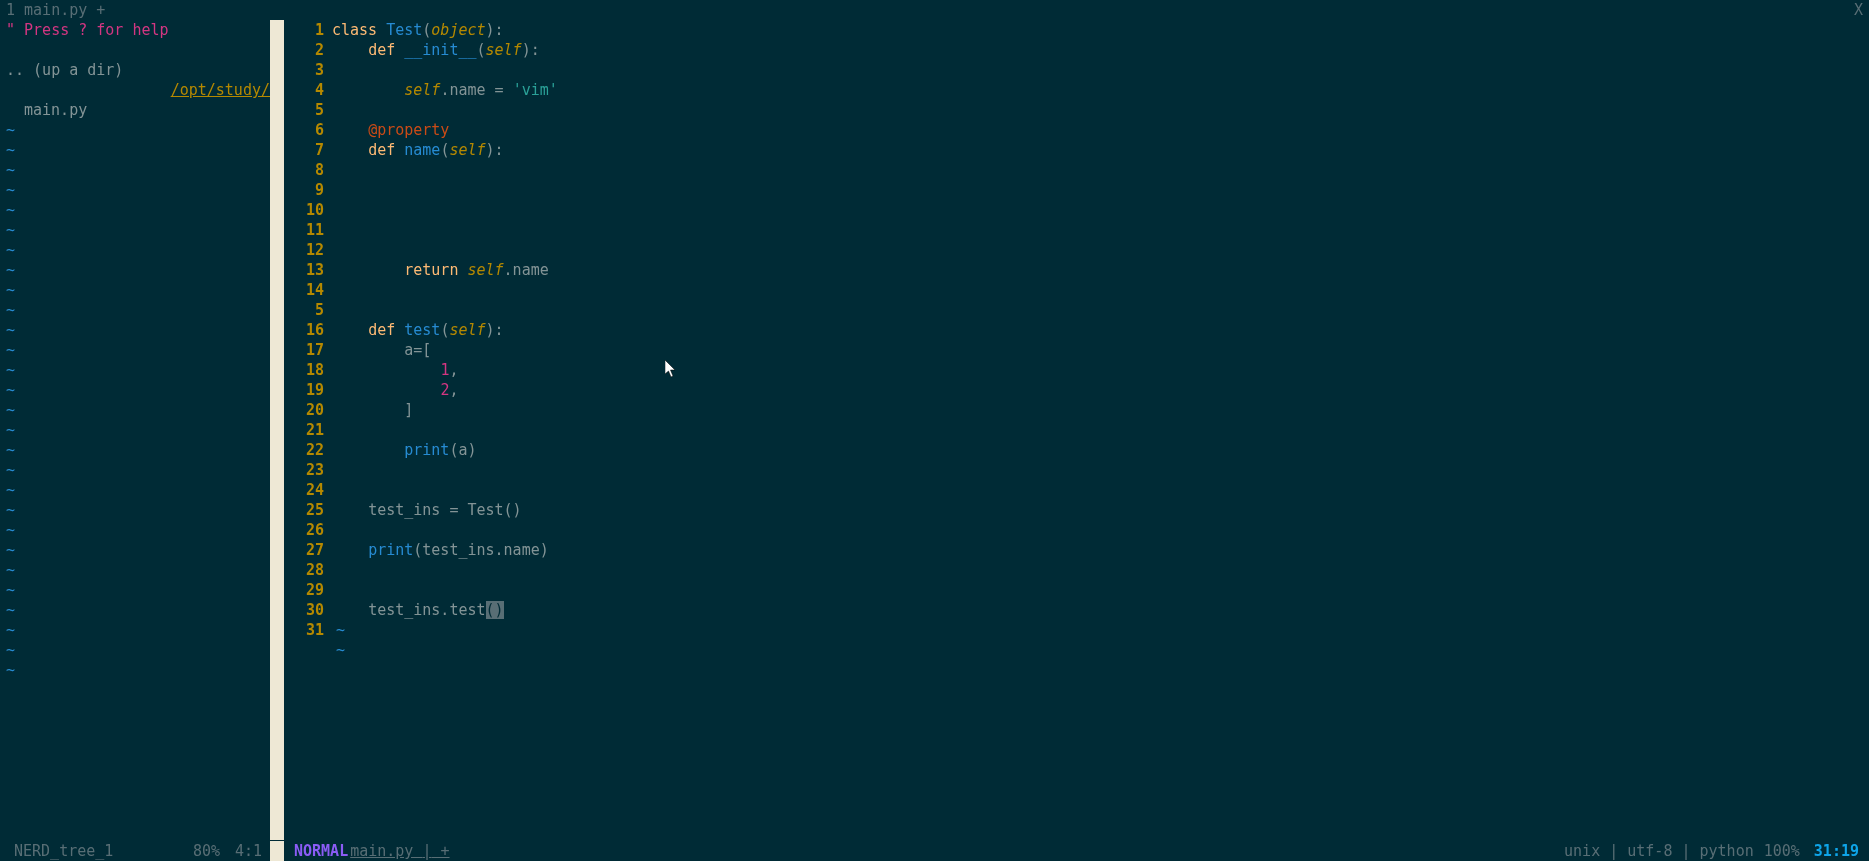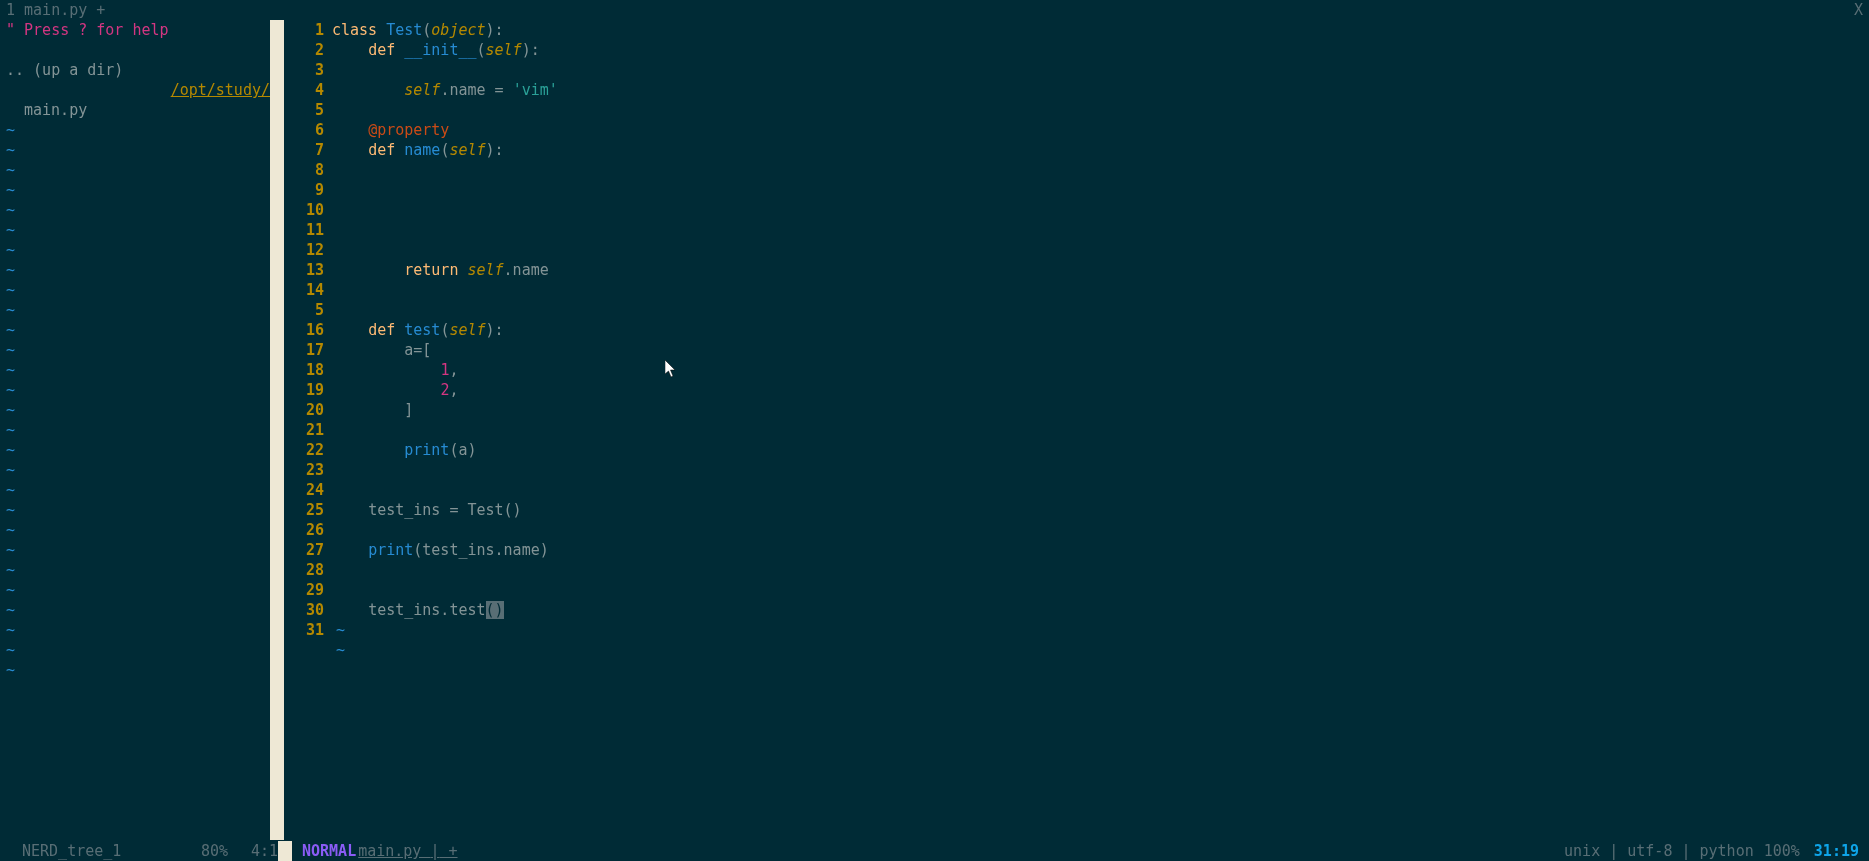--- a/index.html
+++ b/index.html
@@ -83,30 +83,29 @@
   .fn { color: #268bd2; }
   .punc { color: #839496; }
   .cursor-match { background: #586e75; color: #002b36; }
   .editor-tilde { color: #268bd2; padding-left: 4px; }
   .statusline {
     height: 20px;
     background: #002b36;
     display: flex;
     align-items: flex-start;
     color: #586e75;
-    margin-left: 8px;
   }
   .st-left {
     width: 270px;
     display: flex;
     padding-left: 14px;
   }
   .st-left .name { flex: 1; }
   .st-left .pct { width: 60px; text-align: right; }
-  .st-left .pos { width: 50px; text-align: right; }
+  .st-left .pos { width: 50px; text-align: right; padding-right: 8px; }
   .st-sep {
     width: 14px;
     background: #eee8d5;
     height: 20px;
   }
   .st-right {
     flex: 1;
     display: flex;
     align-items: center;
     padding-left: 10px;

